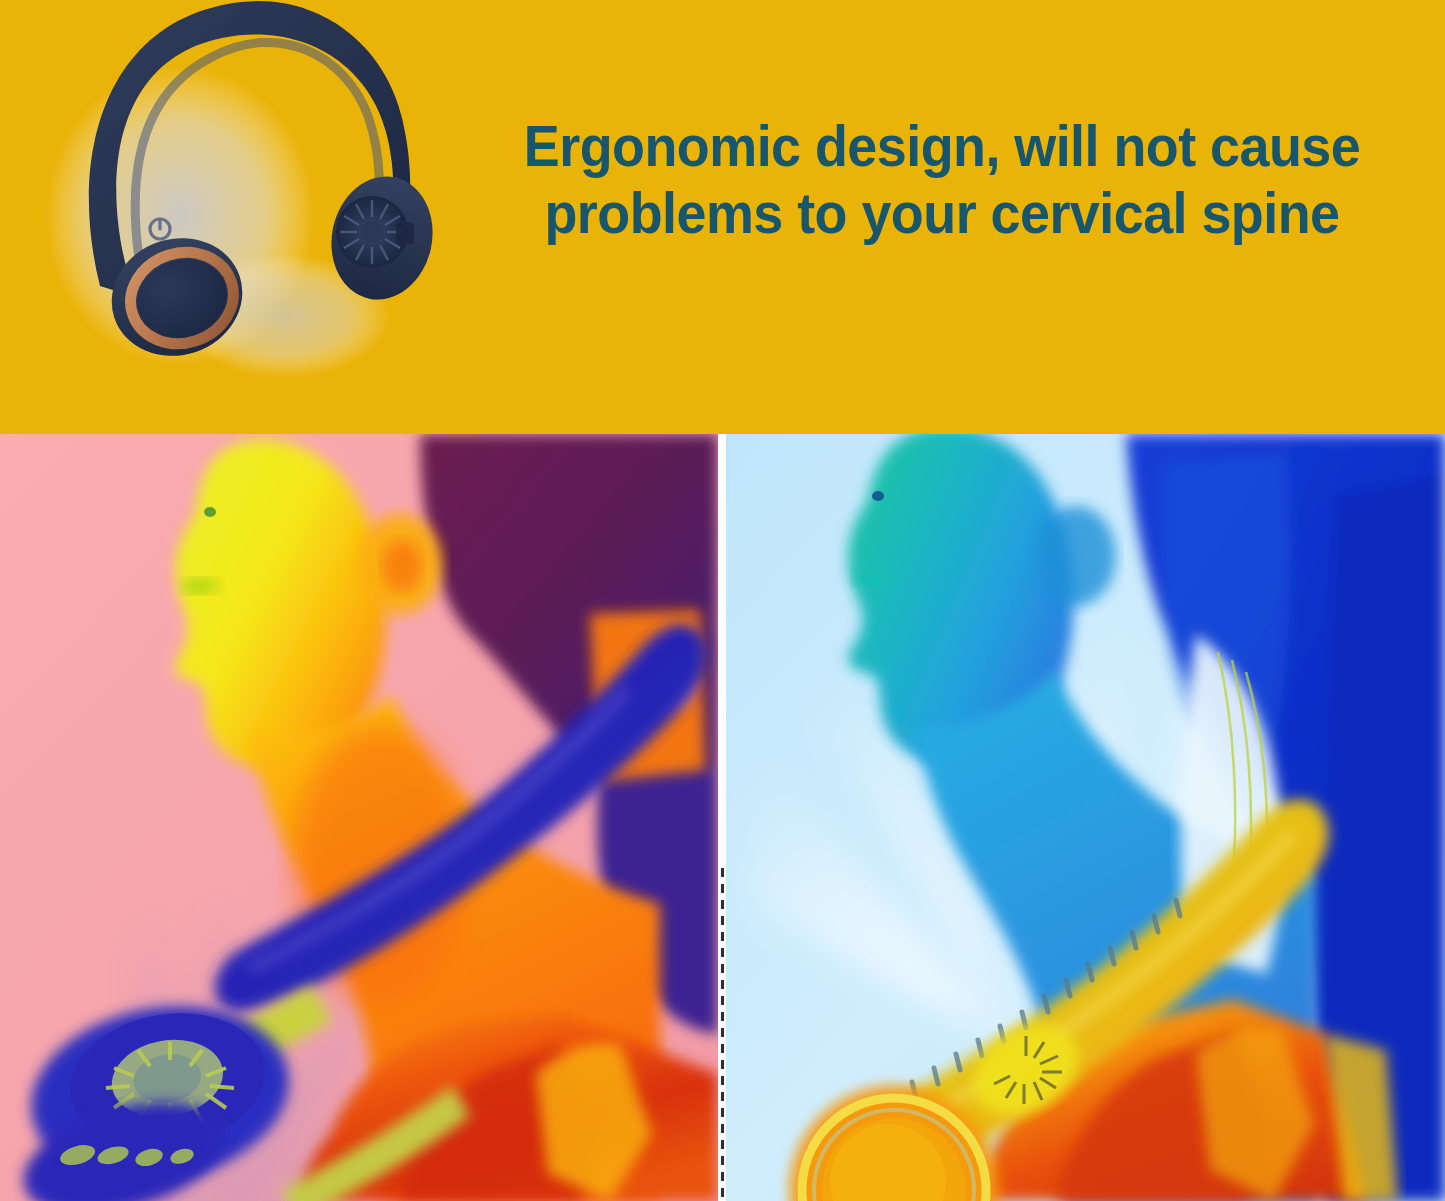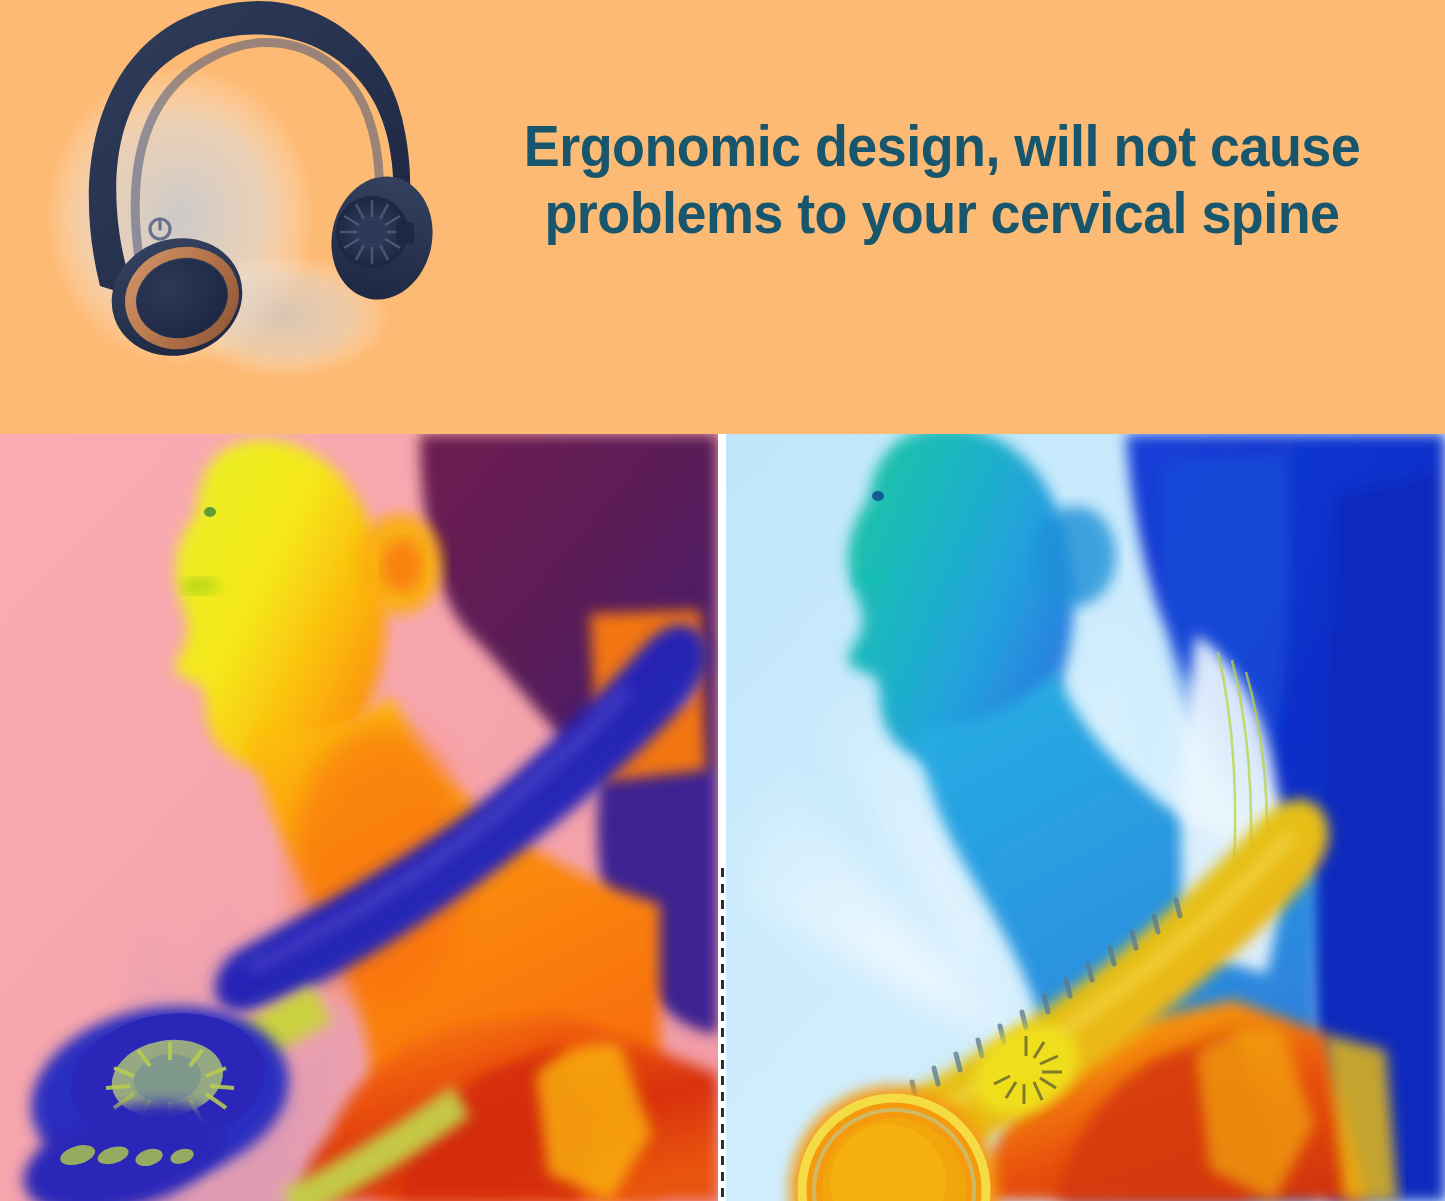--- a/index.html
+++ b/index.html
@@ -1,21 +1,21 @@
 <!DOCTYPE html>
 <html><head>
 <meta charset="utf-8">
 <style>
   html,body{margin:0;padding:0;background:#fff;}
   body{width:1445px;height:1201px;overflow:hidden;
        font-family:"Liberation Sans","DejaVu Sans",sans-serif;}
   .page{position:relative;width:1445px;height:1201px;background:#ffffff;overflow:hidden;}
 
   
-  .hero{position:absolute;left:0;top:0;width:1445px;height:434px;background:#fdba74;}
+  .hero{position:absolute;left:0;top:0;width:1445px;height:434px;background:#eab308;}
 
   .product-wrap{position:absolute;left:30px;top:-14px;width:430px;height:420px;}
   .product-wrap svg{display:block;width:100%;height:100%;}
 
   .headline{position:absolute;left:452px;top:112px;width:980px;
             text-align:center;color:#18566d;
             font-family:"Liberation Sans","DejaVu Sans",sans-serif;
             font-weight:700;font-size:58px;line-height:1.16;
             letter-spacing:-0.6px;
             transform:scaleX(.93);transform-origin:50% 50%;}

